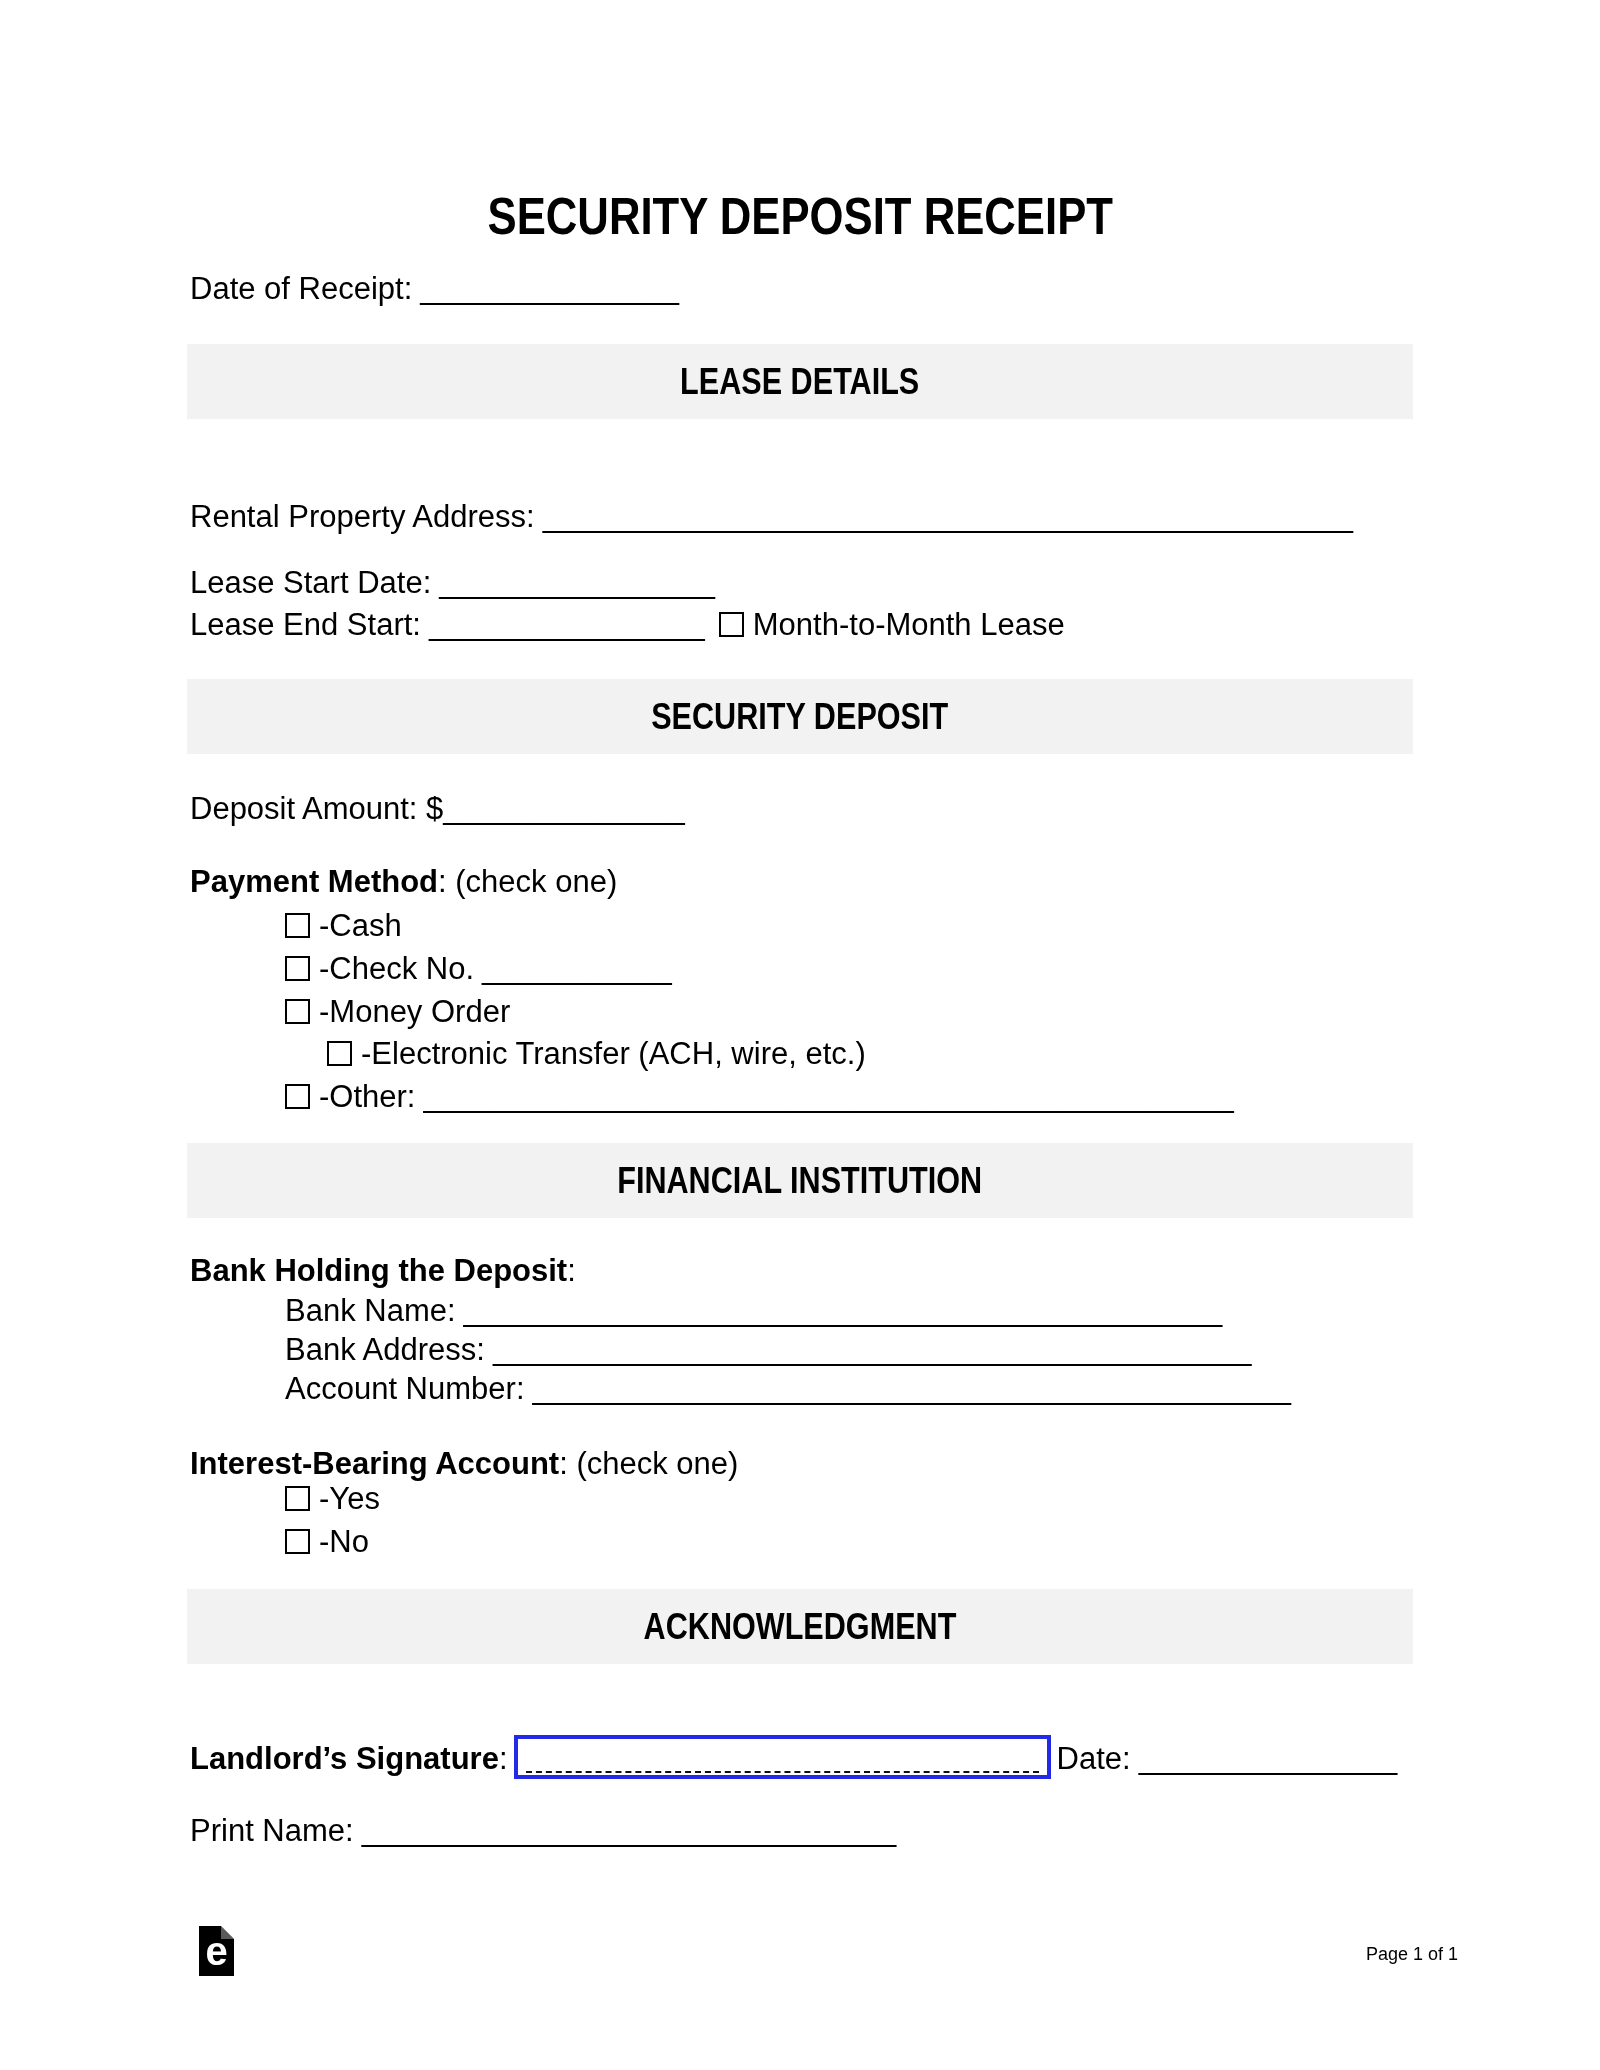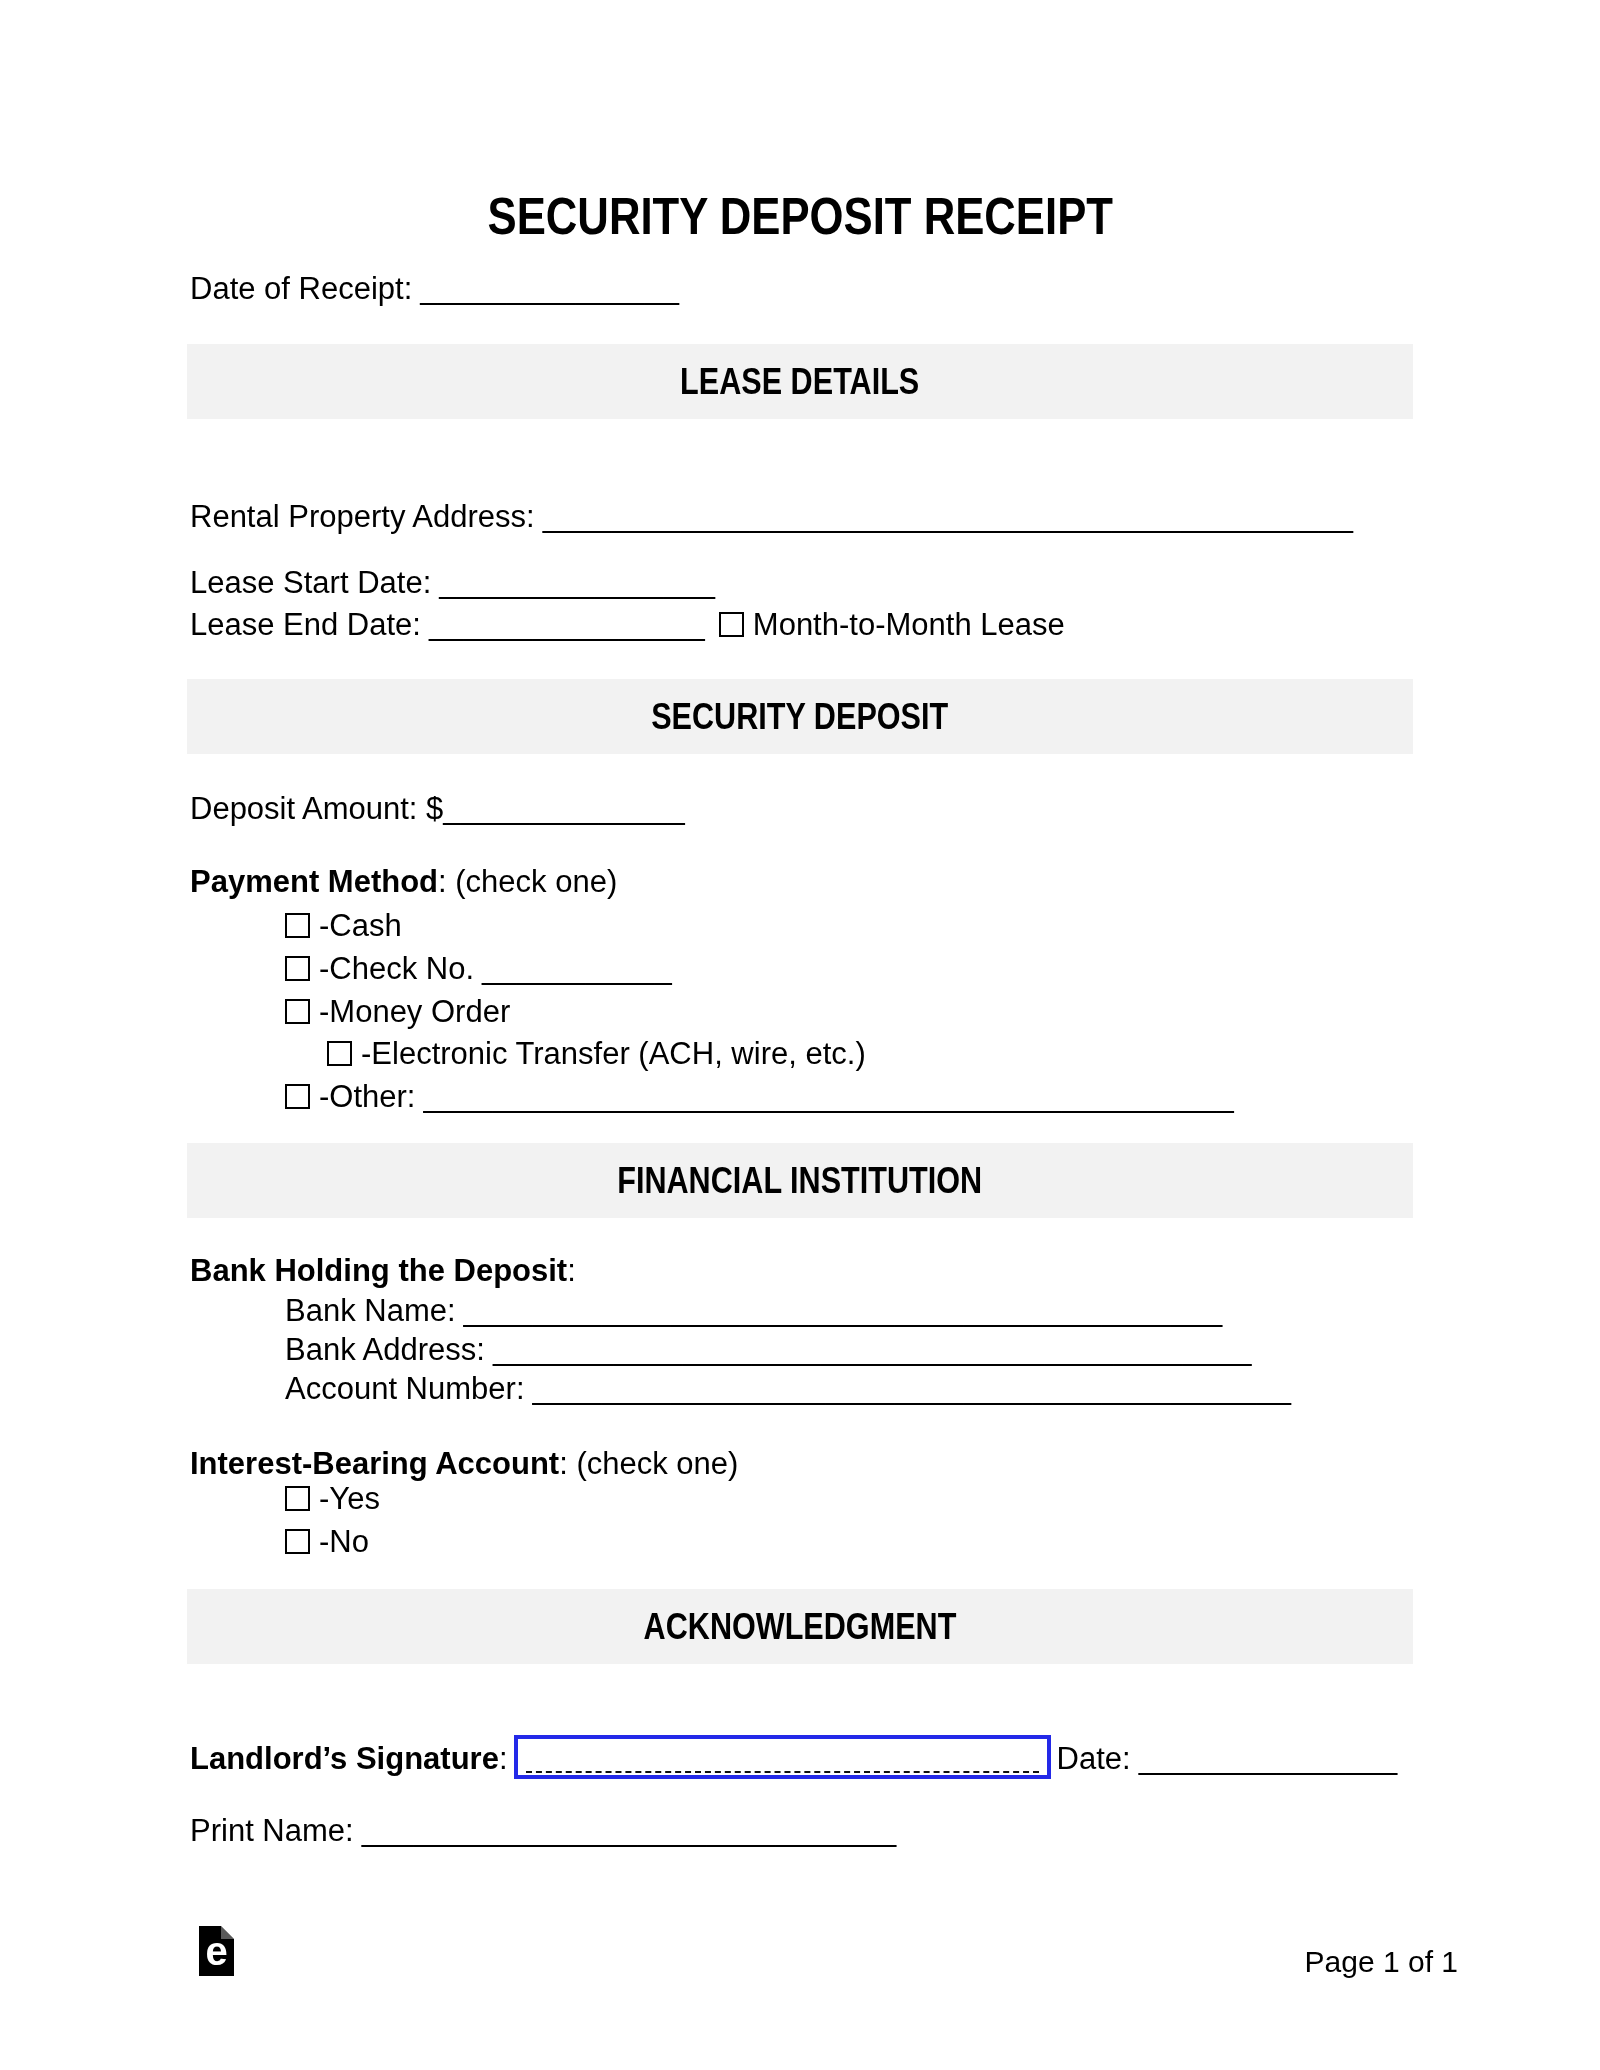--- a/index.html
+++ b/index.html
@@ -32,21 +32,21 @@
   .opt-label { margin-left:0; }
   .sig-box {
     display:inline-block; position:relative; width:529px; height:36px;
     border:4px solid #2329e8; background:#fff; vertical-align:-10px; margin-left:6px;
   }
   .sig-box .sig-line {
     position:absolute; left:8px; right:8px; bottom:2px;
     border-bottom:2px dashed #111;
   }
   .date-label { margin-left:6px; }
-  .footer-page { top:1943px; right:142px; font-size:30px; }
+  .footer-page { top:1943px; right:142px; font-size:18px; }
   .logo { position:absolute; left:199px; top:1926px; width:35px; height:50px; background:#000; }
   .logo .fold-gray {
     position:absolute; top:0; right:0; width:0; height:0;
     border-bottom:13px solid #5a5a5a; border-right:13px solid transparent;
   }
   .logo .fold-white {
     position:absolute; top:0; right:0; width:0; height:0;
     border-top:13px solid #fff; border-left:13px solid transparent;
   }
   .logo .logo-e {
@@ -100,21 +100,21 @@
 
   <div class="row" id="r-rental">
     <span>Rental Property Address:</span><span class="blank">_______________________________________________</span>
   </div>
 
   <div class="row" id="r-lstart">
     <span>Lease Start Date:</span><span class="blank">________________</span>
   </div>
 
   <div class="row" id="r-lend">
-    <span>Lease End Date:</span><span class="blank">________________</span><span class="cb cb-after-blank"></span><span>Month-to-Month Lease</span>
+    <span>Lease End Start:</span><span class="blank">________________</span><span class="cb cb-after-blank"></span><span>Month-to-Month Lease</span>
   </div>
 
   <div class="band" id="band-sec">
     <span>SECURITY DEPOSIT</span>
   </div>
 
   <div class="row" id="r-deposit">
     <span>Deposit Amount: $</span><span class="blank nogap">______________</span>
   </div>
 

